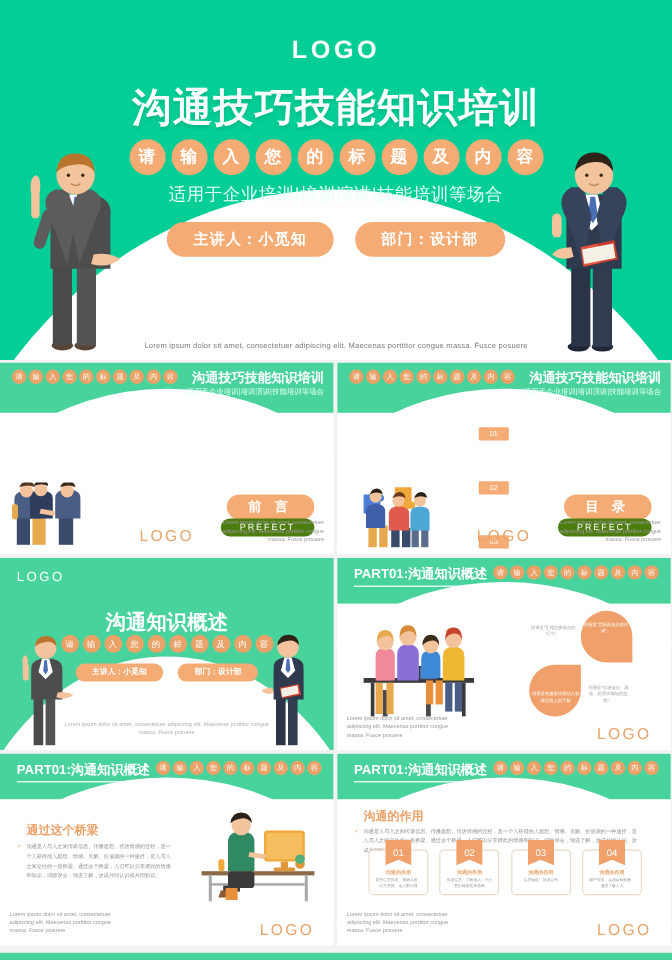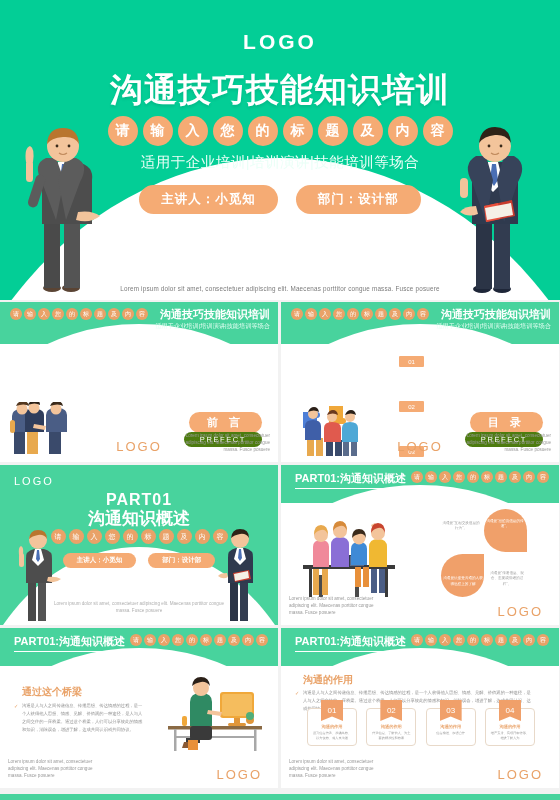--- a/index.html
+++ b/index.html
@@ -337,21 +337,20 @@
 
       <div class="btn-zh" style="right:16px;top:110px;">目 录</div>
       <div class="btn-en" style="right:16px;top:130px;">PREFECT</div>
       <div class="slide-logo" style="left:50%;transform:translateX(-50%);bottom:8px;">LOGO</div>
       <div class="slide-lorem" style="right:8px;bottom:8px;width:90px;text-align:right;">Lorem ipsum dolor sit amet, consectetuer adipiscing elit. Maecenas porttitor congue massa. Fusce posuere</div>
     </div>
 
     <div class="slide s-r2 s-c1 divider">
       <div class="div-arc"></div>
       <div class="div-logo">LOGO</div>
-      <div class="part-no">PART01</div>
       <div class="part-title">沟通知识概述</div>
       <div class="div-circ-row">
         <span class="div-circ">请</span>
         <span class="div-circ">输</span>
         <span class="div-circ">入</span>
         <span class="div-circ">您</span>
         <span class="div-circ">的</span>
         <span class="div-circ">标</span>
         <span class="div-circ">题</span>
         <span class="div-circ">及</span>

